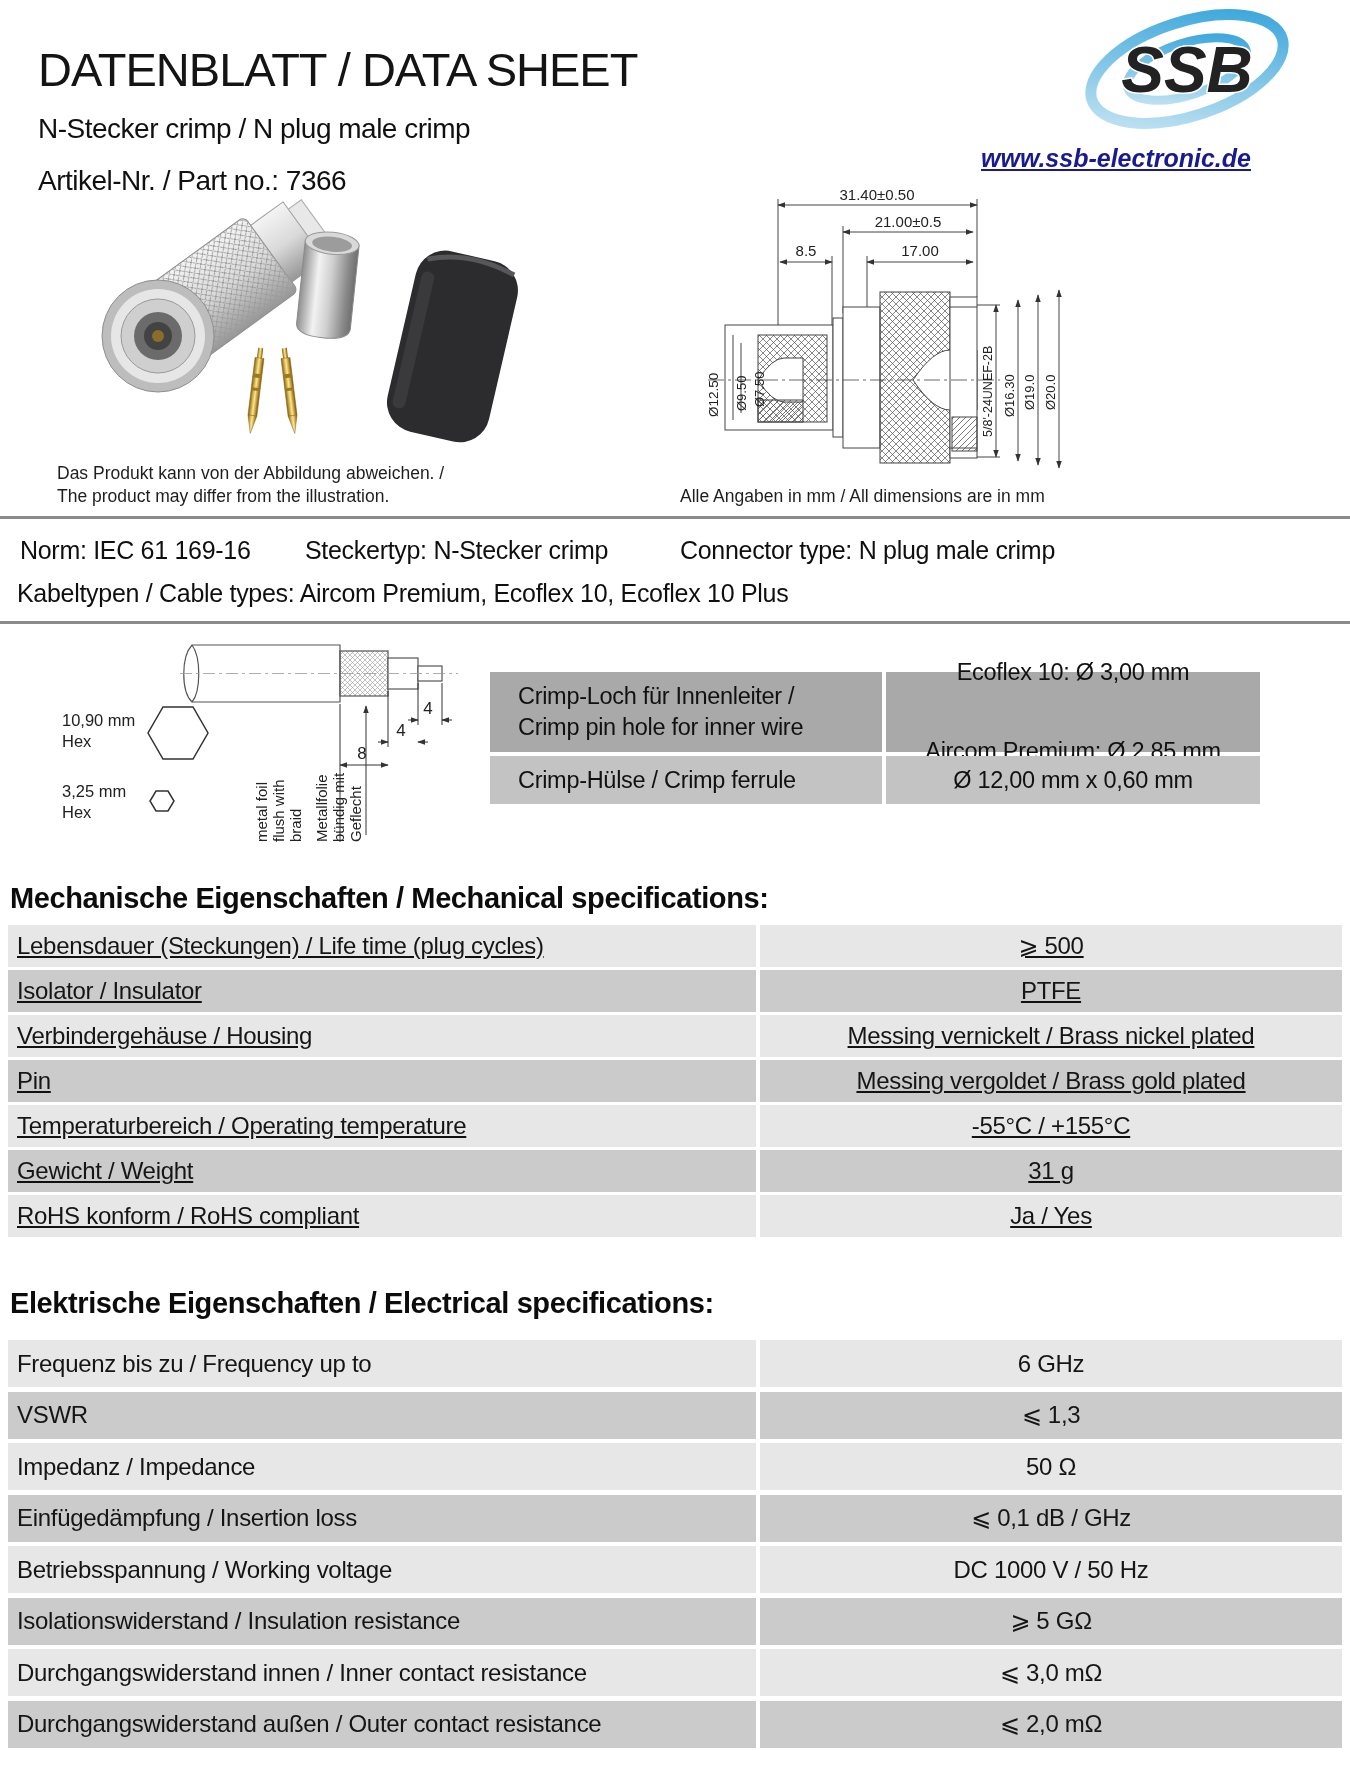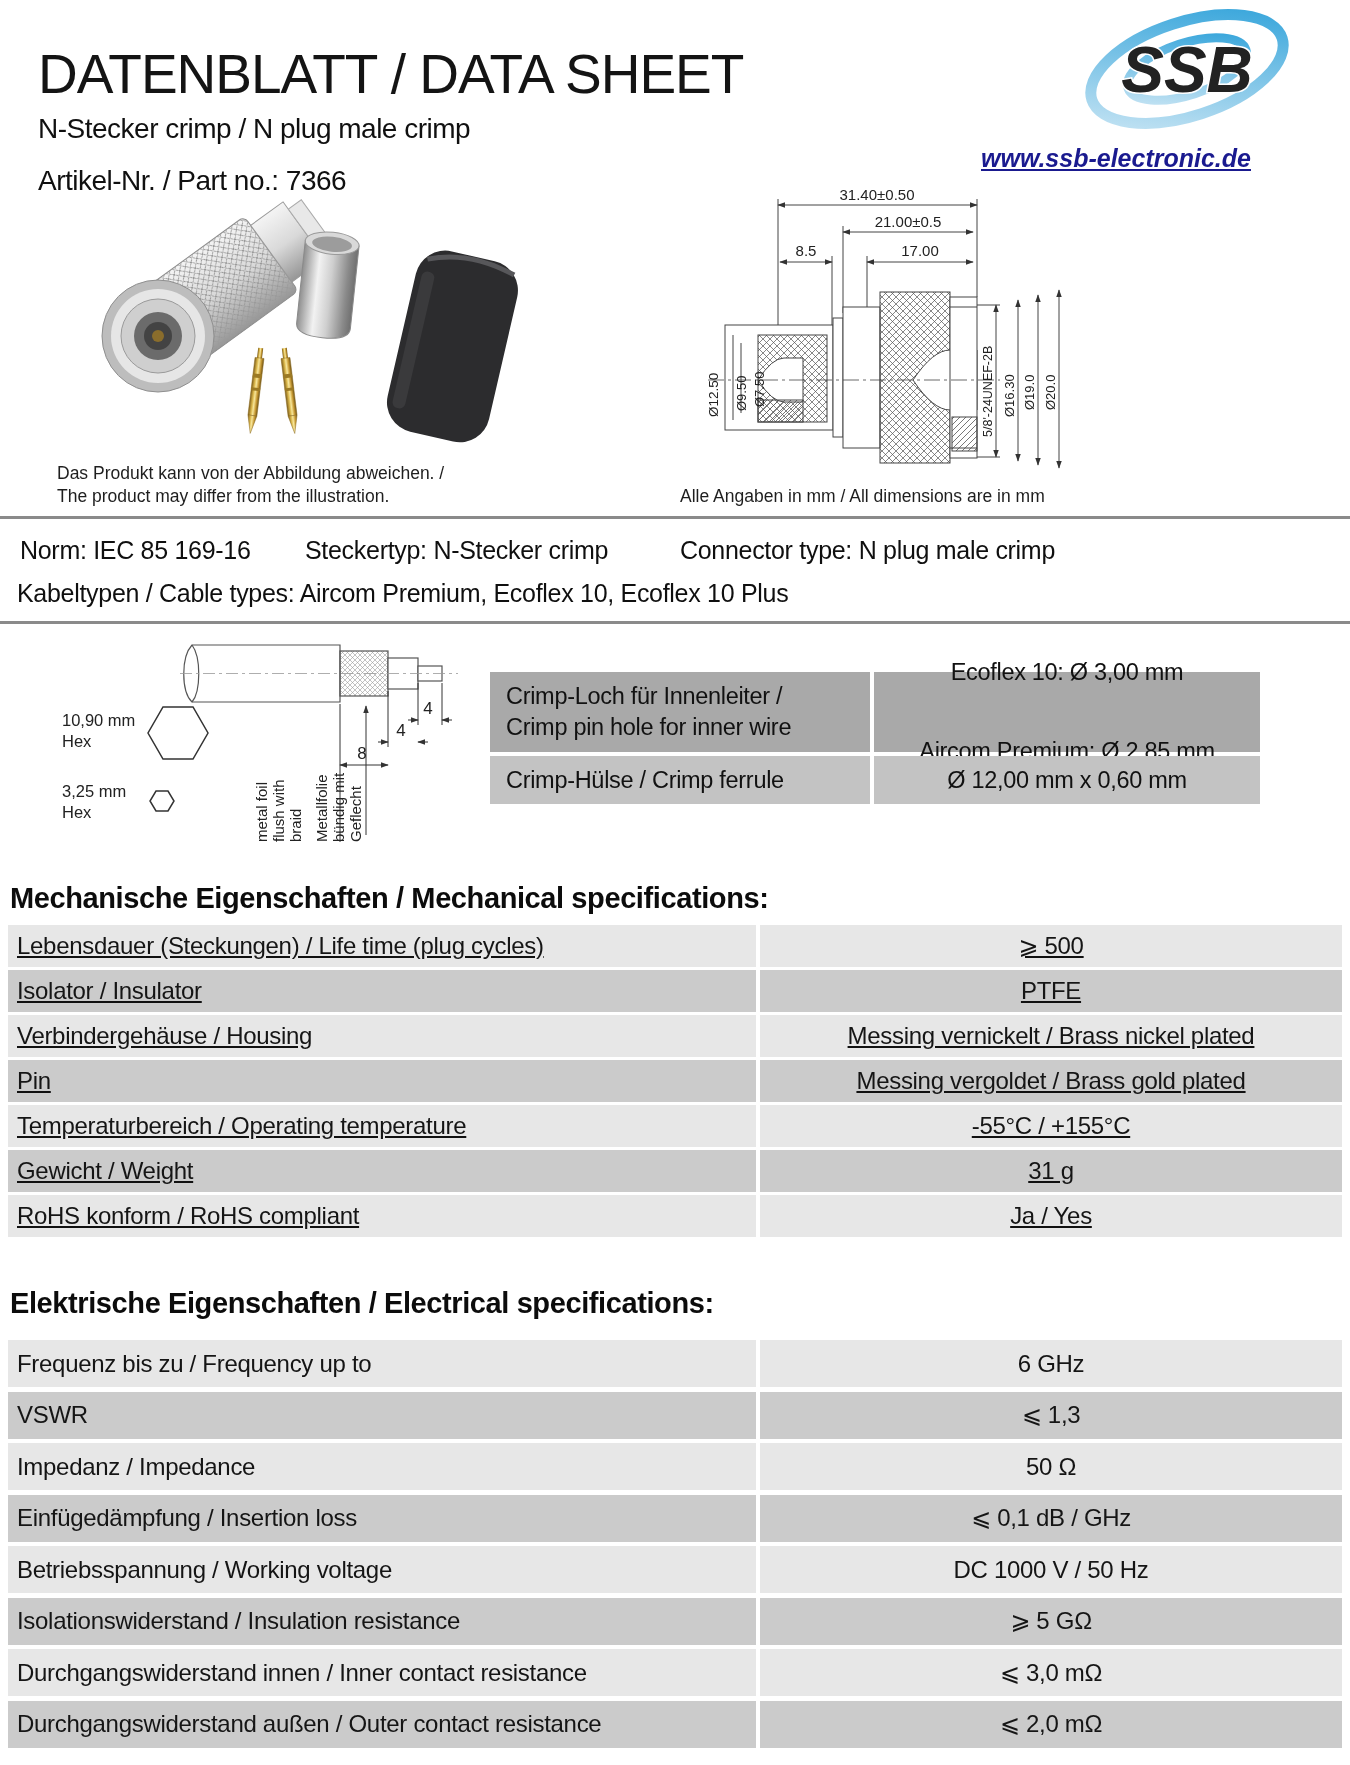--- a/index.html
+++ b/index.html
@@ -1,19 +1,19 @@
 <!DOCTYPE html>
 <html><head>
 <meta charset="utf-8">
 <style>
   html,body{margin:0;padding:0;background:#fff;}
   #page{position:relative;width:1350px;height:1765px;background:#fff;overflow:hidden;
         font-family:"Liberation Sans","DejaVu Sans",sans-serif;color:#111;}
   .abs{position:absolute;}
-  .title{font-size:55px;font-weight:500;letter-spacing:-1px;color:#141414;}
+  .title{font-size:47px;font-weight:500;letter-spacing:-1px;color:#141414;}
   .subtitle{font-size:28px;font-weight:400;letter-spacing:-0.5px;color:#101010;}
   .caption{font-size:17.5px;color:#1e1e1e;line-height:23px;}
   .note{font-size:17.5px;color:#1e1e1e;}
   .infoline{font-size:25px;color:#0f0f0f;letter-spacing:-0.3px;}
   .divider{height:3px;background:#8a8a8a;width:1350px;left:0;}
   .url{font-size:25px;font-weight:700;font-style:italic;color:#1a1a8f;
        text-decoration:underline;text-align:center;}
   .sec-heading{font-size:29px;font-weight:700;letter-spacing:-0.4px;color:#0c0c0c;}
   .spec-table{display:flex;flex-direction:column;}
   .spec-row{display:flex;column-gap:4px;}
@@ -21,21 +21,21 @@
                  font-size:24px;letter-spacing:-0.3px;color:#151515;}
   .spec-row .val{flex:1;display:flex;align-items:center;justify-content:center;
                  font-size:24px;letter-spacing:-0.3px;color:#151515;}
   .mech .spec-row{height:42px;margin-bottom:3px;text-decoration:underline;}
   .mech .lbl{width:739px;}
   .elec .spec-row{height:47px;margin-bottom:4.5px;}
   .elec .lbl{width:739px;}
   .row-light .lbl,.row-light .val{background:#e7e7e7;}
   .row-dark  .lbl,.row-dark  .val{background:#cbcbcb;}
   .crimp-row{display:flex;column-gap:4px;margin-bottom:4px;}
-  .crimp-row .lbl{width:364px;padding-left:16px;display:flex;flex-direction:column;justify-content:center;
+  .crimp-row .lbl{width:364px;padding-left:28px;display:flex;flex-direction:column;justify-content:center;
                   font-size:23.5px;letter-spacing:-0.3px;line-height:31px;}
   .crimp-row .val{flex:1;display:flex;flex-direction:column;justify-content:center;align-items:center;
                   font-size:23.5px;letter-spacing:-0.3px;line-height:31px;text-align:center;gap:48px;}
   .crimp-dark .lbl,.crimp-dark .val{background:#a9a9a9;}
   .crimp-mid  .lbl,.crimp-mid  .val{background:#c3c3c3;}
   svg text{font-family:"Liberation Sans","DejaVu Sans",sans-serif;fill:#222;}
 </style>
 </head>
 <body>
 
@@ -197,21 +197,21 @@
     <text transform="translate(292 252) rotate(-90)" font-size="12.5">5/8'-24UNEF-2B</text>
     <text transform="translate(314 232) rotate(-90)" font-size="13">Ø16.30</text>
     <text transform="translate(334 225) rotate(-90)" font-size="13">Ø19.0</text>
     <text transform="translate(355 225) rotate(-90)" font-size="13">Ø20.0</text>
   </svg>
 
   <div class="abs note" style="left:680px;top:486px;">Alle Angaben in mm / All dimensions are in mm</div>
 
   <div class="abs divider" style="top:516px;"></div>
 
-  <div class="abs infoline" style="left:20px;top:536px;">Norm: IEC 85 169-16</div>
+  <div class="abs infoline" style="left:20px;top:536px;">Norm: IEC 61 169-16</div>
   <div class="abs infoline" style="left:305px;top:536px;text-align:right;">Steckertyp: N-Stecker crimp</div>
   <div class="abs infoline" style="left:680px;top:536px;">Connector type: N plug male crimp</div>
   <div class="abs infoline" style="left:17px;top:579px;">Kabeltypen / Cable types: Aircom Premium, Ecoflex 10, Ecoflex 10 Plus</div>
 
   <div class="abs divider" style="top:621px;"></div>
 
   <svg class="abs" style="left:30px;top:630px;" width="450" height="215" viewBox="0 0 450 215">
     <defs>
       <pattern id="bh" width="5" height="5" patternUnits="userSpaceOnUse">
         <path d="M0 5L5 0M0 0l5 5" stroke="#9a9a9a" stroke-width="0.6" fill="none"></path>

